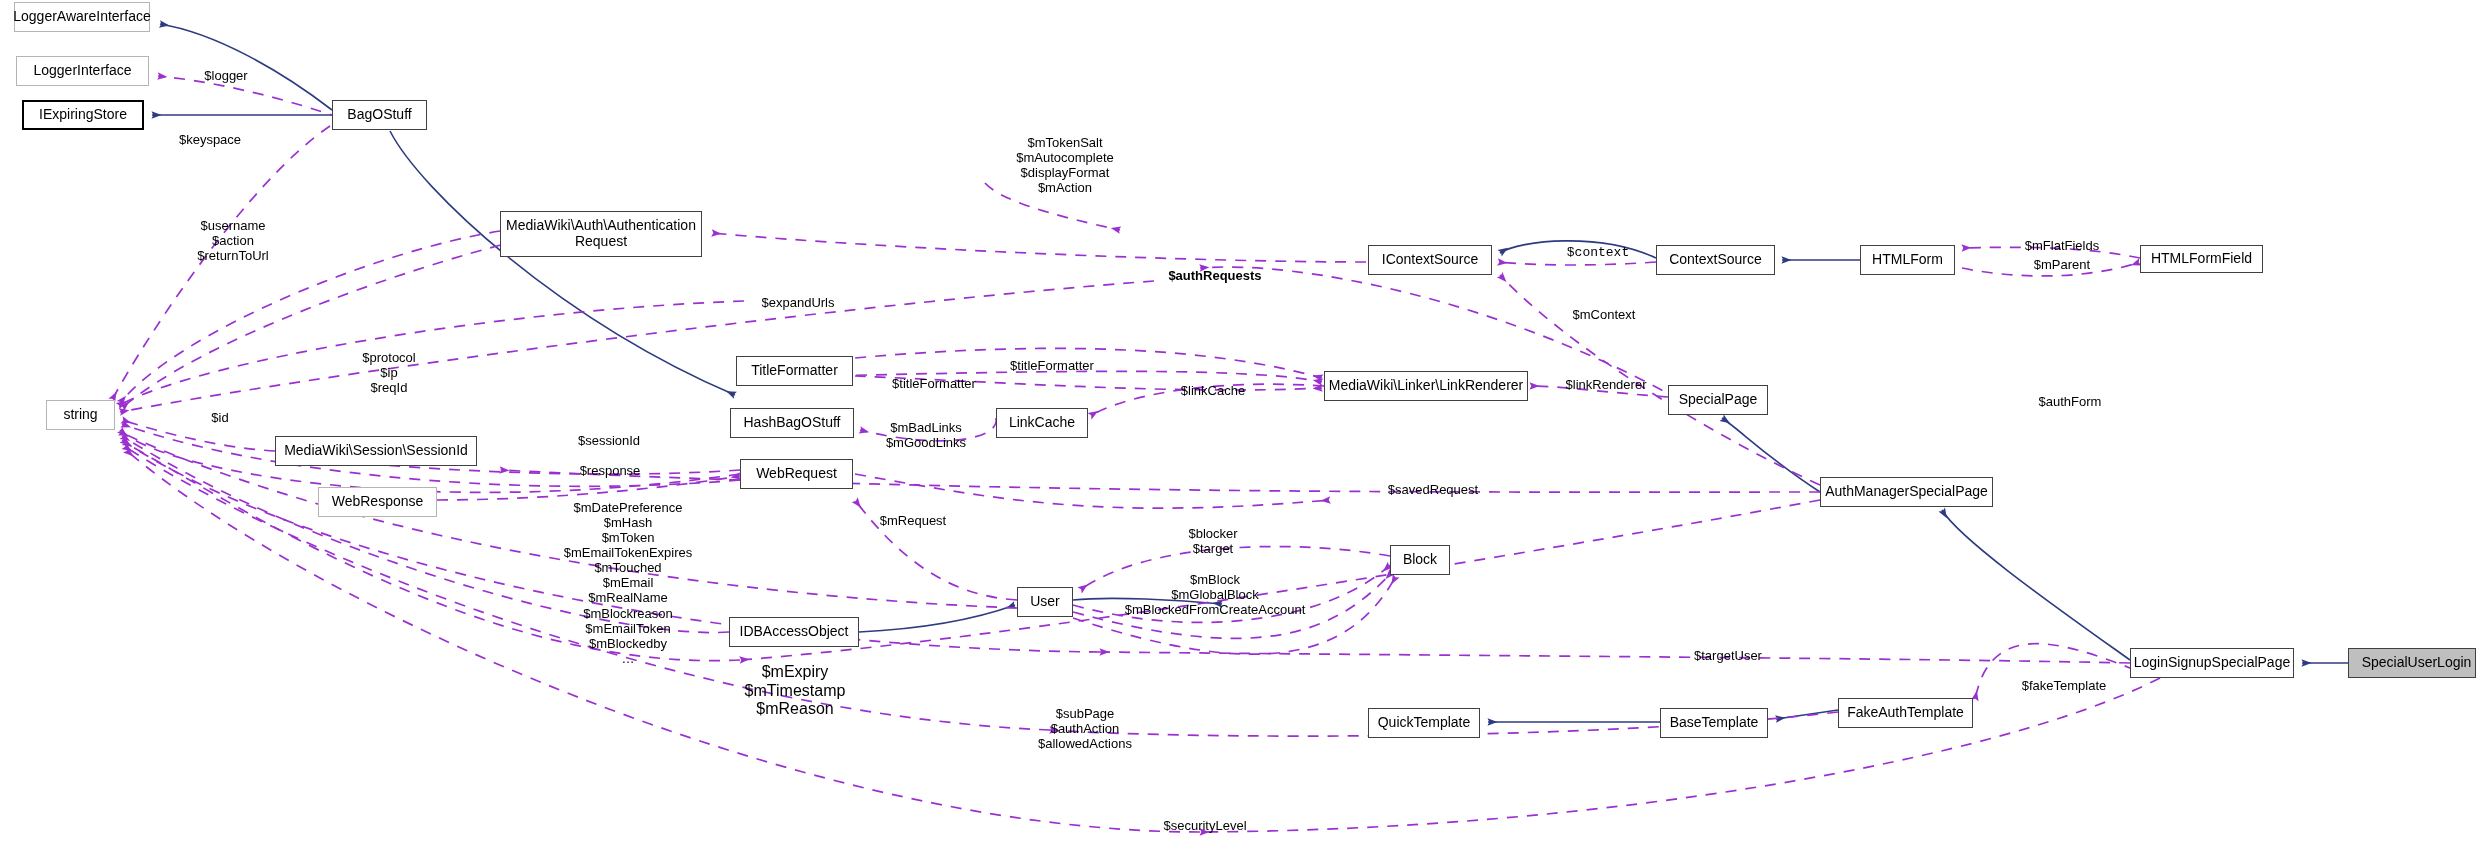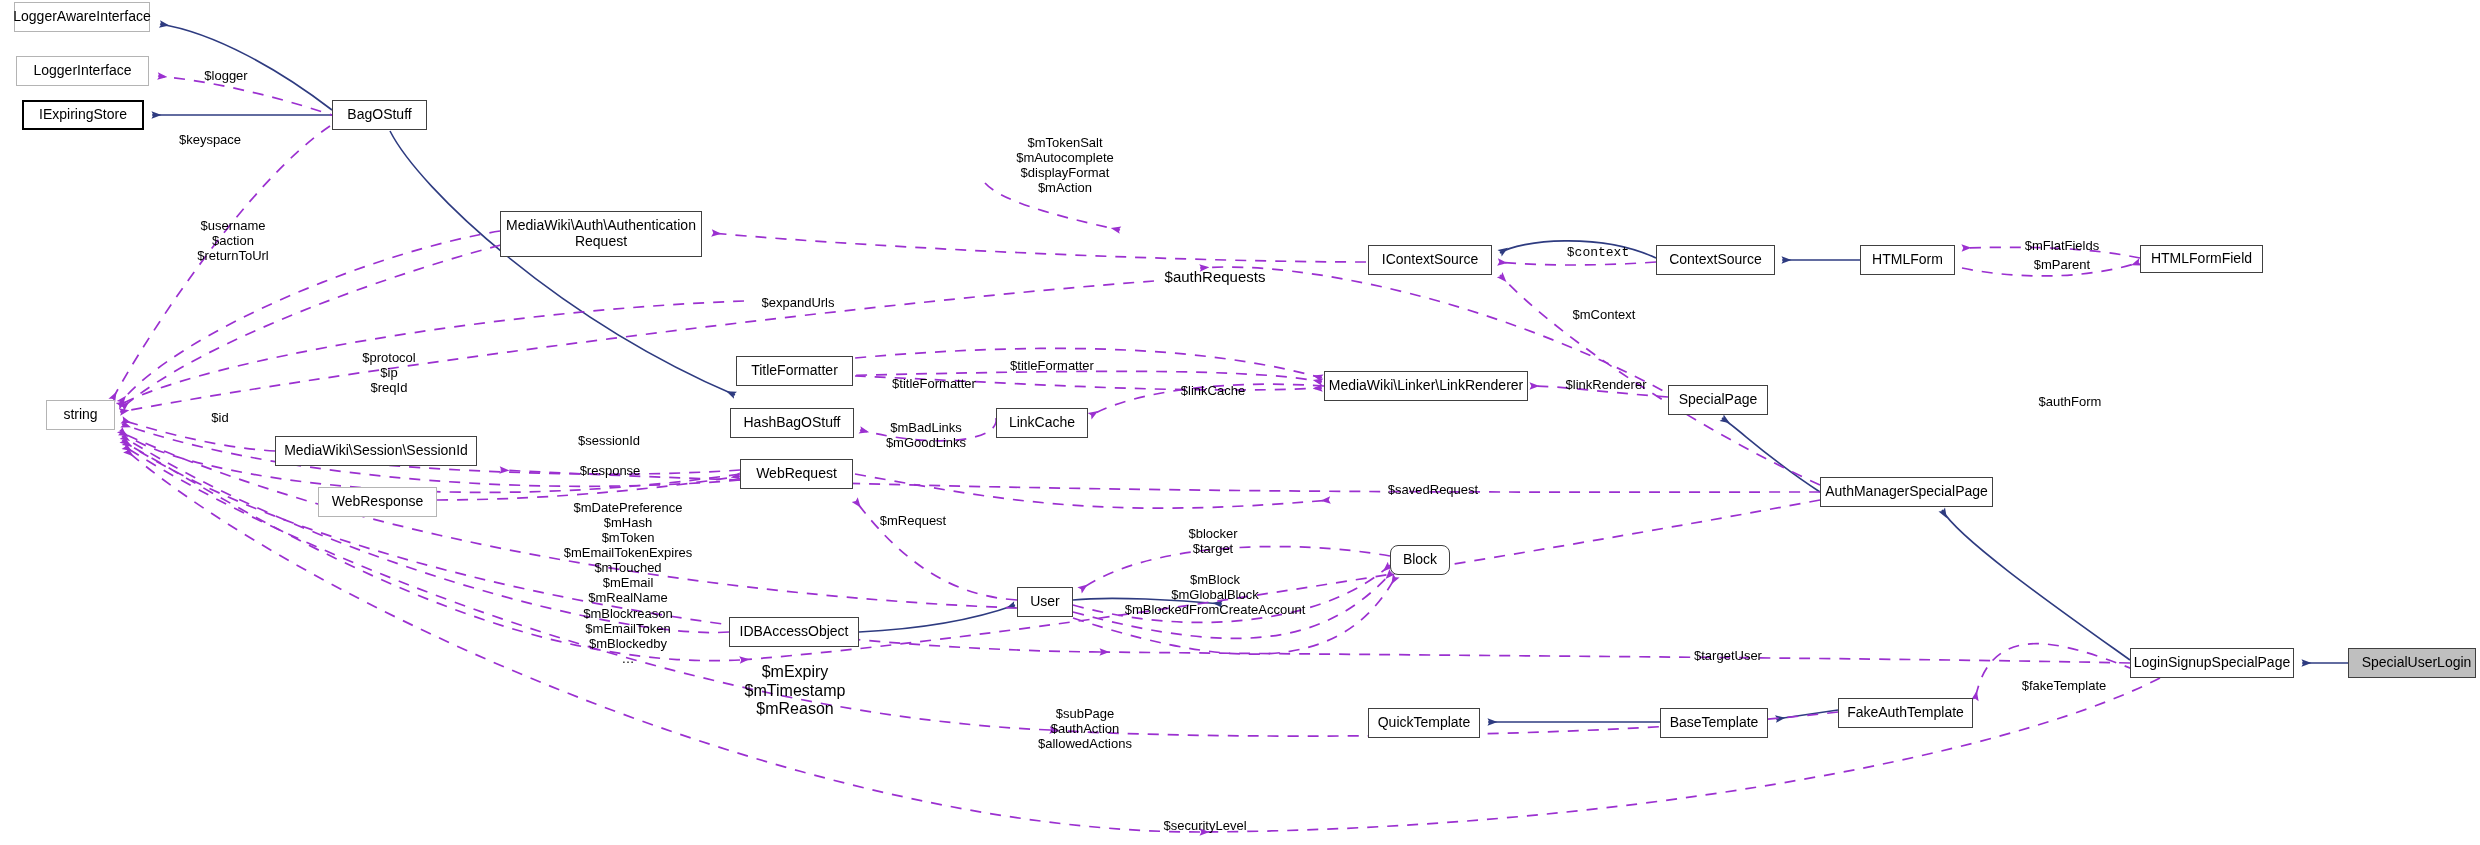--- a/index.html
+++ b/index.html
@@ -148,42 +148,42 @@
       <div class="node solidborder" style="left: 740px; top: 459px; width: 113px; height: 30px; font-size: 14px;">WebRequest</div>
       <div class="node solidborder" style="left: 996px; top: 408px; width: 92px; height: 30px; font-size: 14px;">LinkCache</div>
       <div class="node solidborder" style="left: 1324px; top: 371px; width: 204px; height: 30px; font-size: 14px;">MediaWiki\Linker\LinkRenderer</div>
       <div class="node solidborder" style="left: 1368px; top: 245px; width: 124px; height: 30px; font-size: 14px;">IContextSource</div>
       <div class="node solidborder" style="left: 1656px; top: 245px; width: 119px; height: 30px; font-size: 14px;">ContextSource</div>
       <div class="node solidborder" style="left: 1860px; top: 245px; width: 95px; height: 30px; font-size: 14px;">HTMLForm</div>
       <div class="node solidborder" style="left: 2140px; top: 245px; width: 123px; height: 28px; font-size: 14px;">HTMLFormField</div>
       <div class="node solidborder" style="left: 1668px; top: 385px; width: 100px; height: 30px; font-size: 14px;">SpecialPage</div>
       <div class="node solidborder" style="left: 1820px; top: 477px; width: 173px; height: 30px; font-size: 14px;">AuthManagerSpecialPage</div>
       <div class="node solidborder" style="left: 1017px; top: 587px; width: 56px; height: 30px; font-size: 14px;">User</div>
-      <div class="node solidborder" style="left: 1390px; top: 545px; width: 60px; height: 30px; font-size: 14px; border-radius: 8px;">Block</div>
+      <div class="node solidborder" style="left: 1390px; top: 545px; width: 60px; height: 30px; font-size: 14px;">Block</div>
       <div class="node solidborder" style="left: 729px; top: 617px; width: 130px; height: 30px; font-size: 14px;">IDBAccessObject</div>
       <div class="node solidborder" style="left: 2130px; top: 648px; width: 164px; height: 30px; font-size: 14px;">LoginSignupSpecialPage</div>
       <div class="node highlight" style="left: 2348px; top: 648px; width: 128px; height: 30px; font-size: 14px; padding-left: 9px;">SpecialUserLogin</div>
       <div class="node solidborder" style="left: 1368px; top: 708px; width: 112px; height: 30px; font-size: 14px;">QuickTemplate</div>
       <div class="node solidborder" style="left: 1660px; top: 708px; width: 108px; height: 30px; font-size: 14px;">BaseTemplate</div>
       <div class="node solidborder" style="left: 1838px; top: 698px; width: 135px; height: 30px; font-size: 14px;">FakeAuthTemplate</div>
     </div>
   <div id="labels-layer">
       <div class="edge-label" style="left: 186px; top: 68px; width: 80px; font-size: 13px;">$logger</div>
       <div class="edge-label" style="left: 160px; top: 132px; width: 100px; font-size: 13px;">$keyspace</div>
       <div class="edge-label" style="left: 985px; top: 135px; width: 160px; font-size: 13px;">$mTokenSalt
 $mAutocomplete
 $displayFormat
 $mAction</div>
       <div class="edge-label" style="left: 170px; top: 218px; width: 126px; font-size: 13px;">$username
 $action
 $returnToUrl</div>
       <div class="edge-label" style="left: 2008px; top: 238px; width: 108px; font-size: 13px;">$mFlatFields</div>
       <div class="edge-label" style="left: 2016px; top: 257px; width: 92px; font-size: 13px;">$mParent</div>
       <div class="edge-label" style="left: 1556px; top: 245px; width: 84px; font-size: 13px; font-family: Liberation Mono, monospace;">$context</div>
-      <div class="edge-label" style="left: 1154px; top: 268px; width: 122px; font-size: 15px;">$authRequests</div>
+      <div class="edge-label" style="left: 1154px; top: 268px; width: 122px; font-size: 13px; font-weight: bold;">$authRequests</div>
       <div class="edge-label" style="left: 744px; top: 295px; width: 108px; font-size: 13px;">$expandUrls</div>
       <div class="edge-label" style="left: 1554px; top: 307px; width: 100px; font-size: 13px;">$mContext</div>
       <div class="edge-label" style="left: 340px; top: 350px; width: 98px; font-size: 13px;">$protocol
 $ip
 $reqId</div>
       <div class="edge-label" style="left: 990px; top: 358px; width: 124px; font-size: 13px;">$titleFormatter</div>
       <div class="edge-label" style="left: 872px; top: 376px; width: 124px; font-size: 13px;">$titleFormatter</div>
       <div class="edge-label" style="left: 1164px; top: 383px; width: 98px; font-size: 13px;">$linkCache</div>
       <div class="edge-label" style="left: 1548px; top: 377px; width: 116px; font-size: 13px;">$linkRenderer</div>
       <div class="edge-label" style="left: 2022px; top: 394px; width: 96px; font-size: 13px;">$authForm</div>

